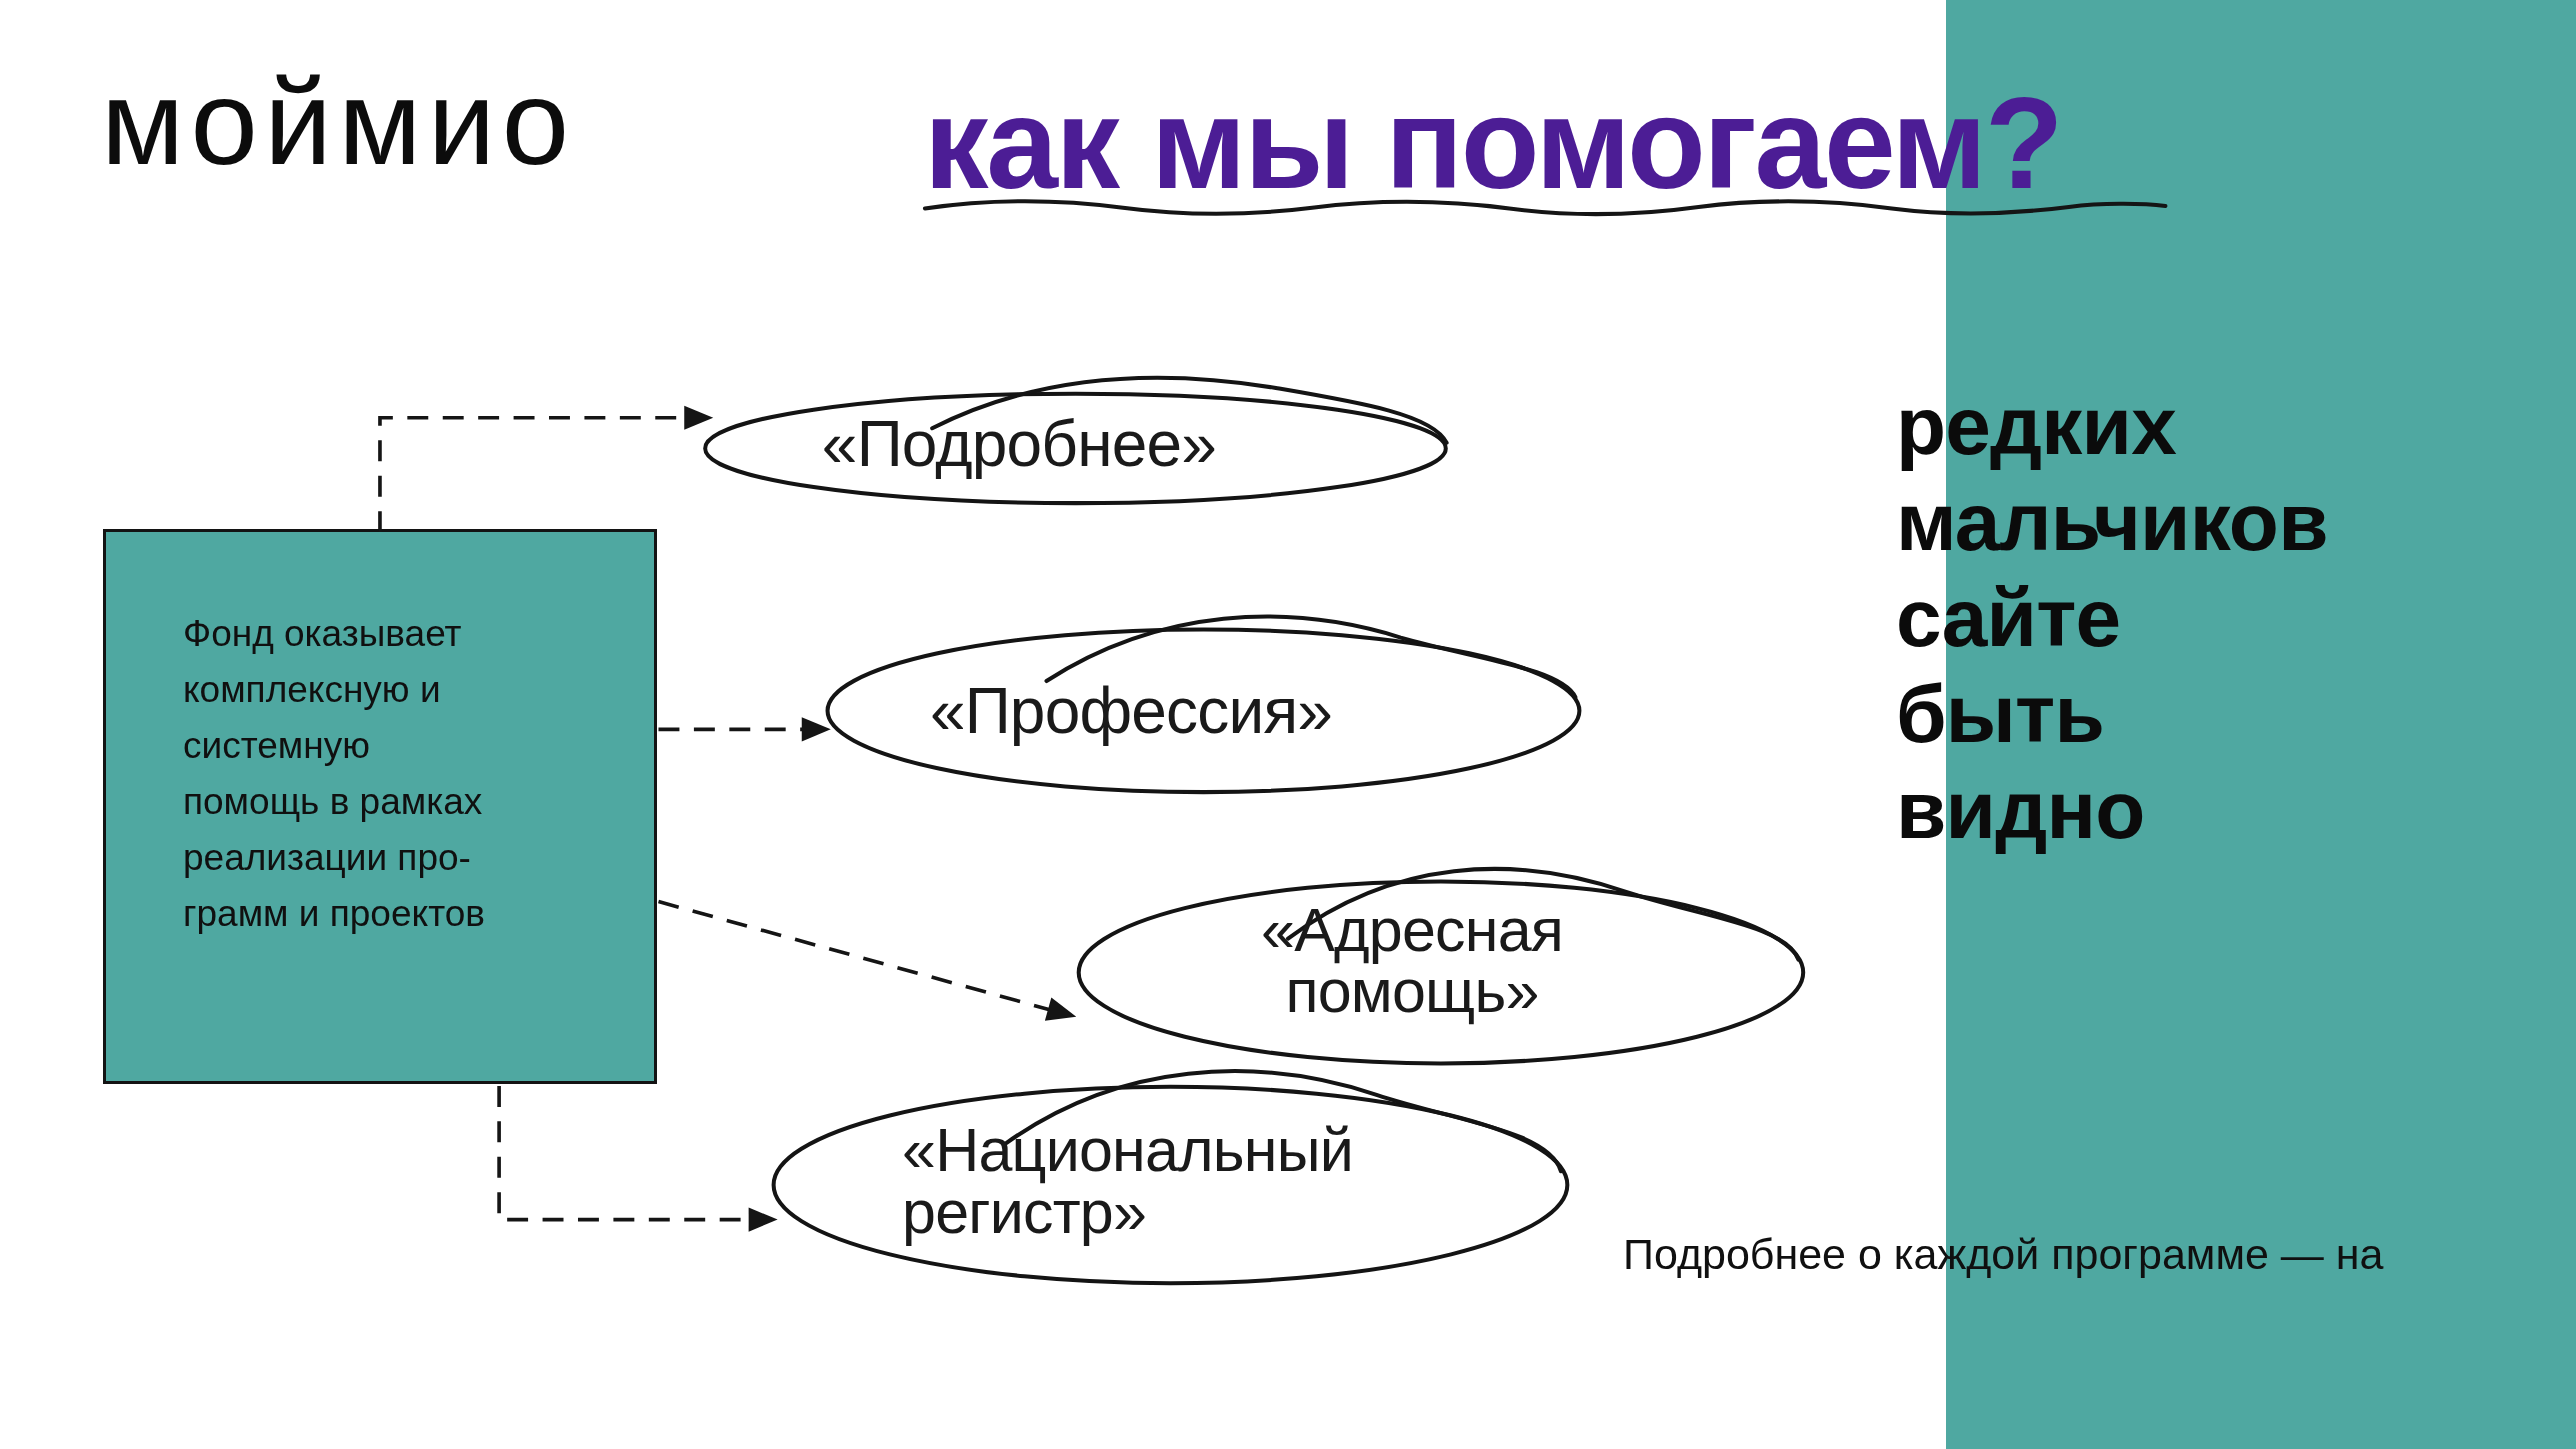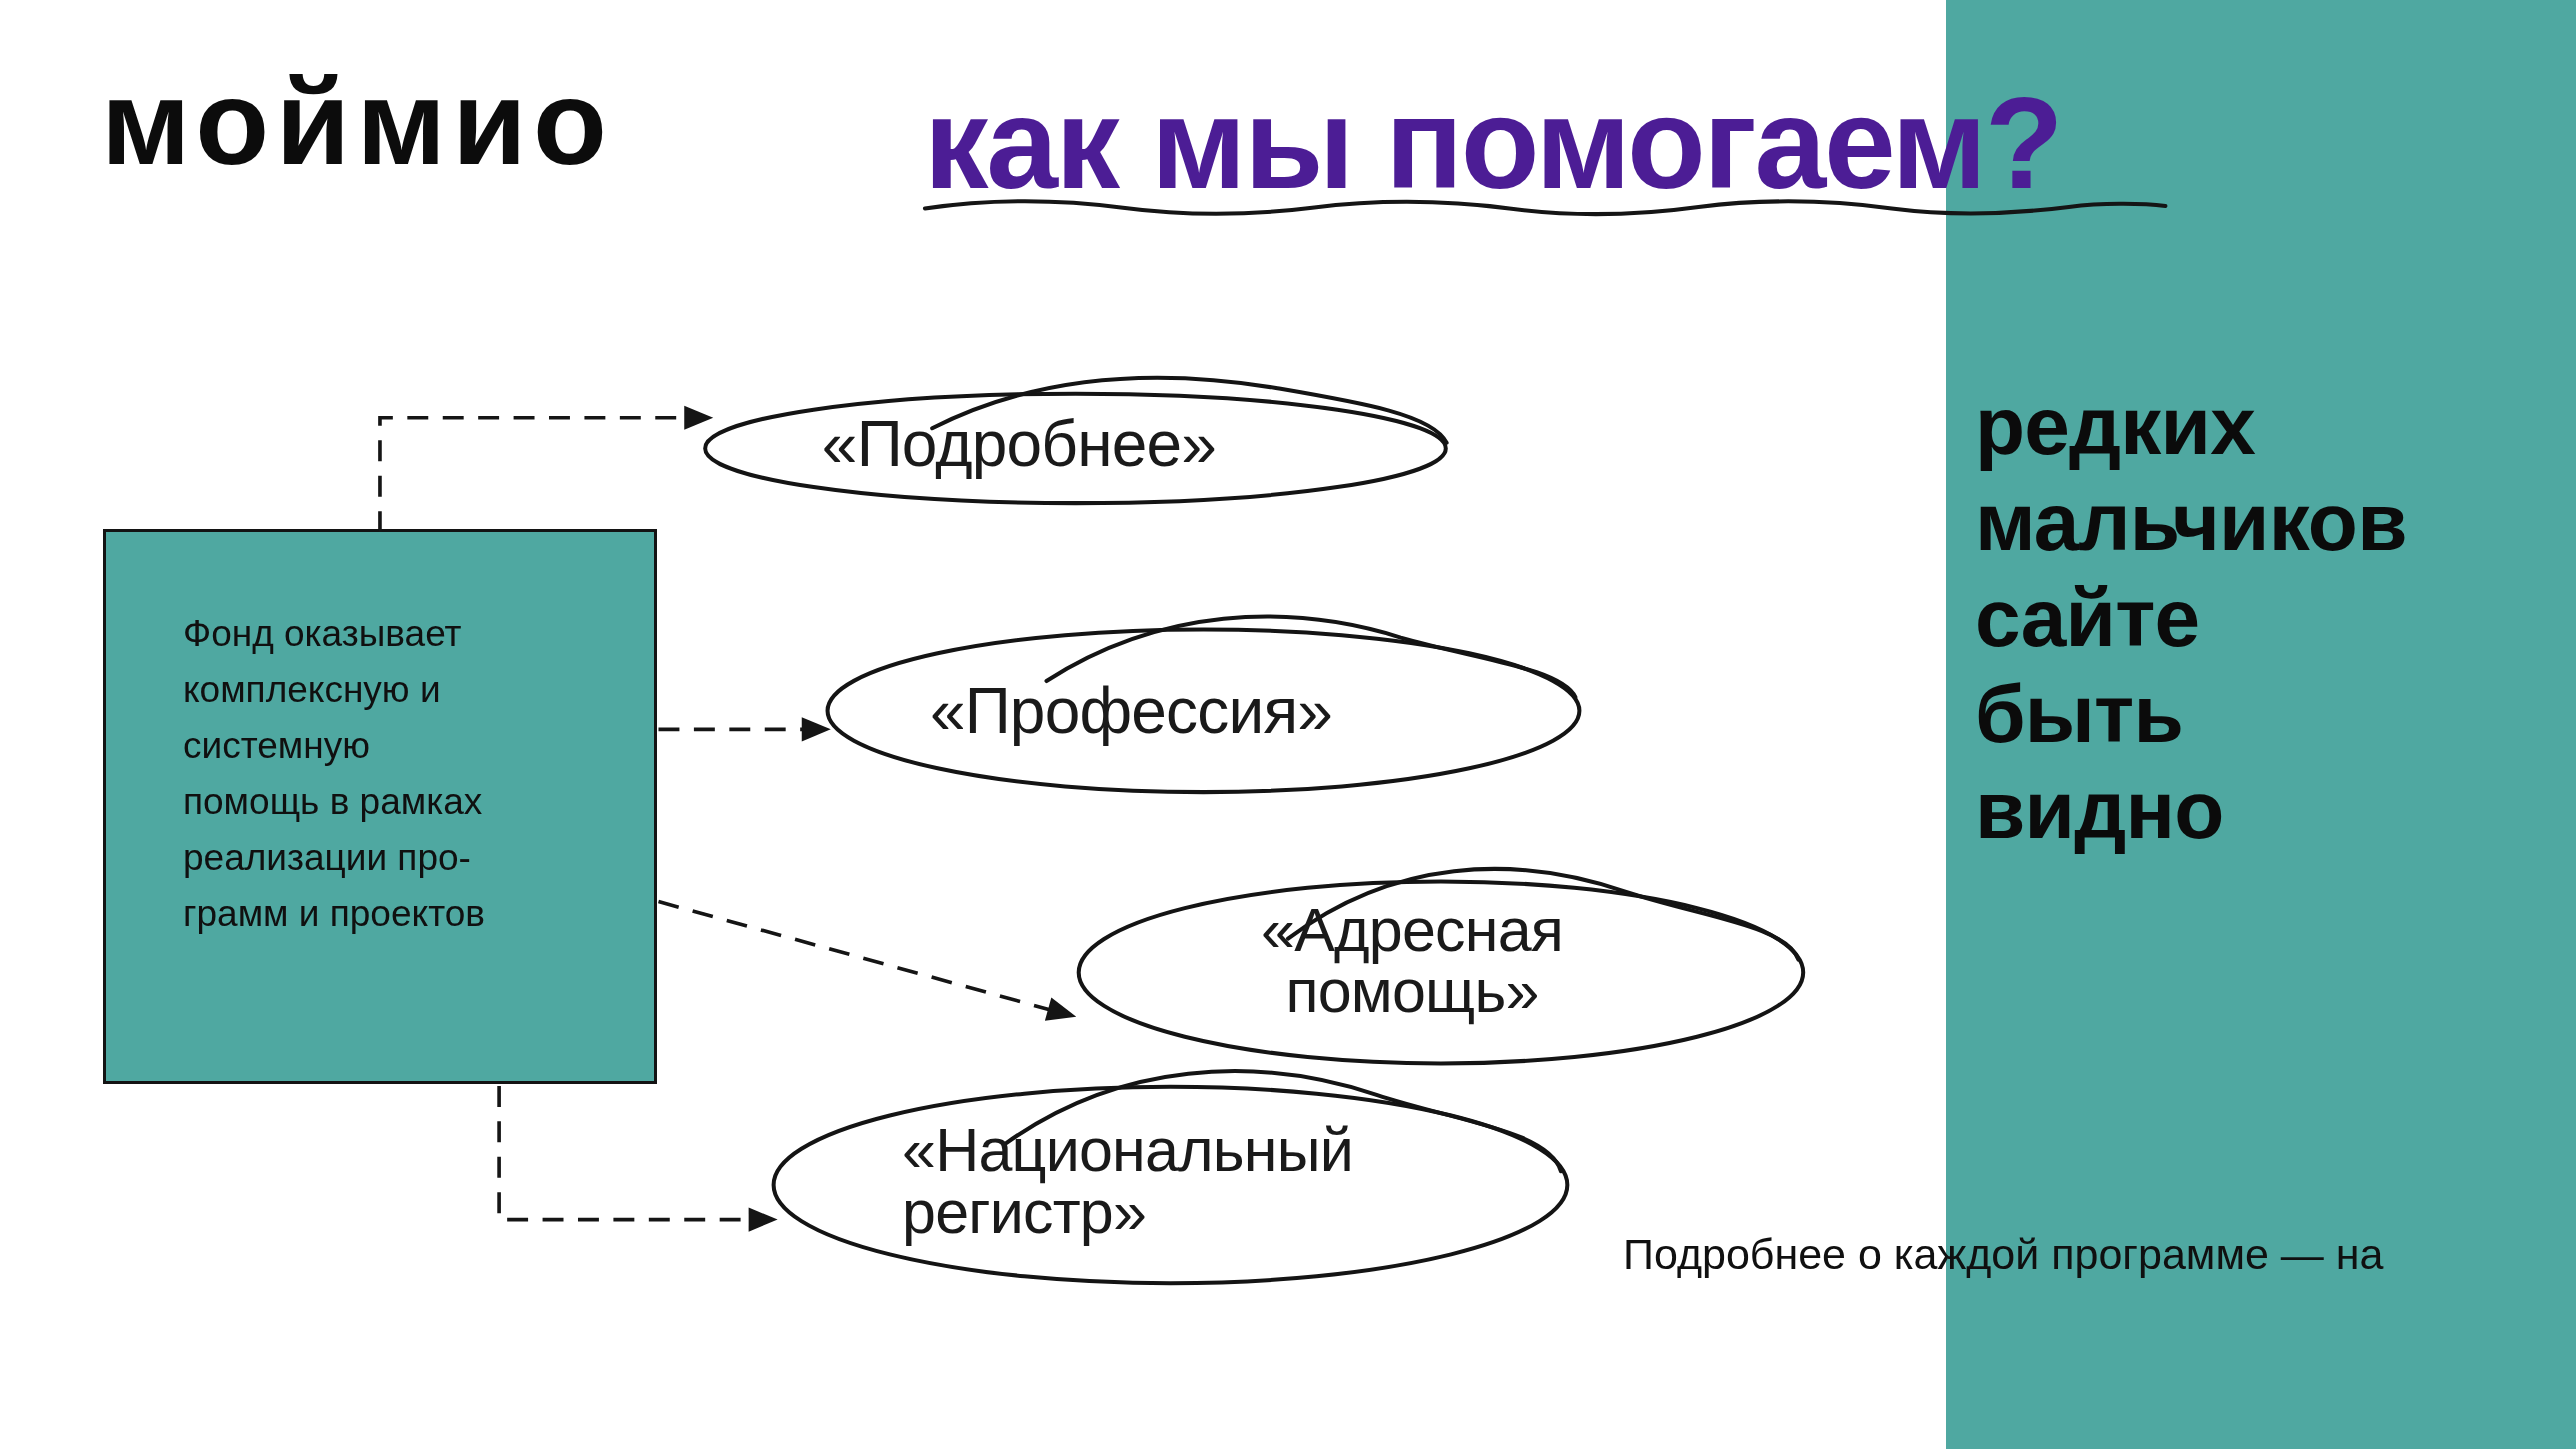--- a/index.html
+++ b/index.html
@@ -4,29 +4,29 @@
 <style>
   html,body{margin:0;padding:0;background:#ffffff;}
   #slide{
     position:relative;width:2576px;height:1449px;overflow:hidden;
     background:#ffffff;font-family:"Liberation Sans",sans-serif;color:#111;
   }
   .abs{position:absolute;}
   #sidebar{left:1946px;top:0;width:630px;height:1449px;background:#4FA8A1;z-index:1;}
   #shapes{left:0;top:0;width:2576px;height:1449px;z-index:3;pointer-events:none;}
   #logo{
-    left:101px;top:52px;font-size:121px;font-weight:700;letter-spacing:6.4px;
+    left:101px;top:52px;font-size:121px;font-weight:400;letter-spacing:6.4px;
     color:#0c0c0c;z-index:5;white-space:nowrap;
   }
   #title{
     left:924px;top:69px;font-size:129px;font-weight:800;letter-spacing:-2.4px;
     color:#4c1d95;z-index:5;white-space:nowrap;
   }
   #headline{
-    left:1975px;top:378px;z-index:4;font-size:82px;line-height:96px;
+    left:1896px;top:378px;z-index:4;font-size:82px;line-height:96px;
     font-weight:800;color:#0b0b0b;letter-spacing:-0.8px;
   }
   #info-box{
     left:103px;top:529px;width:554px;height:555px;box-sizing:border-box;
     background:#4FA8A1;border:3.2px solid #131313;z-index:2;
   }
   #info-box-text{
     position:absolute;left:77px;top:74px;font-size:37px;line-height:56px;
     color:#101010;font-weight:400;white-space:nowrap;
   }

